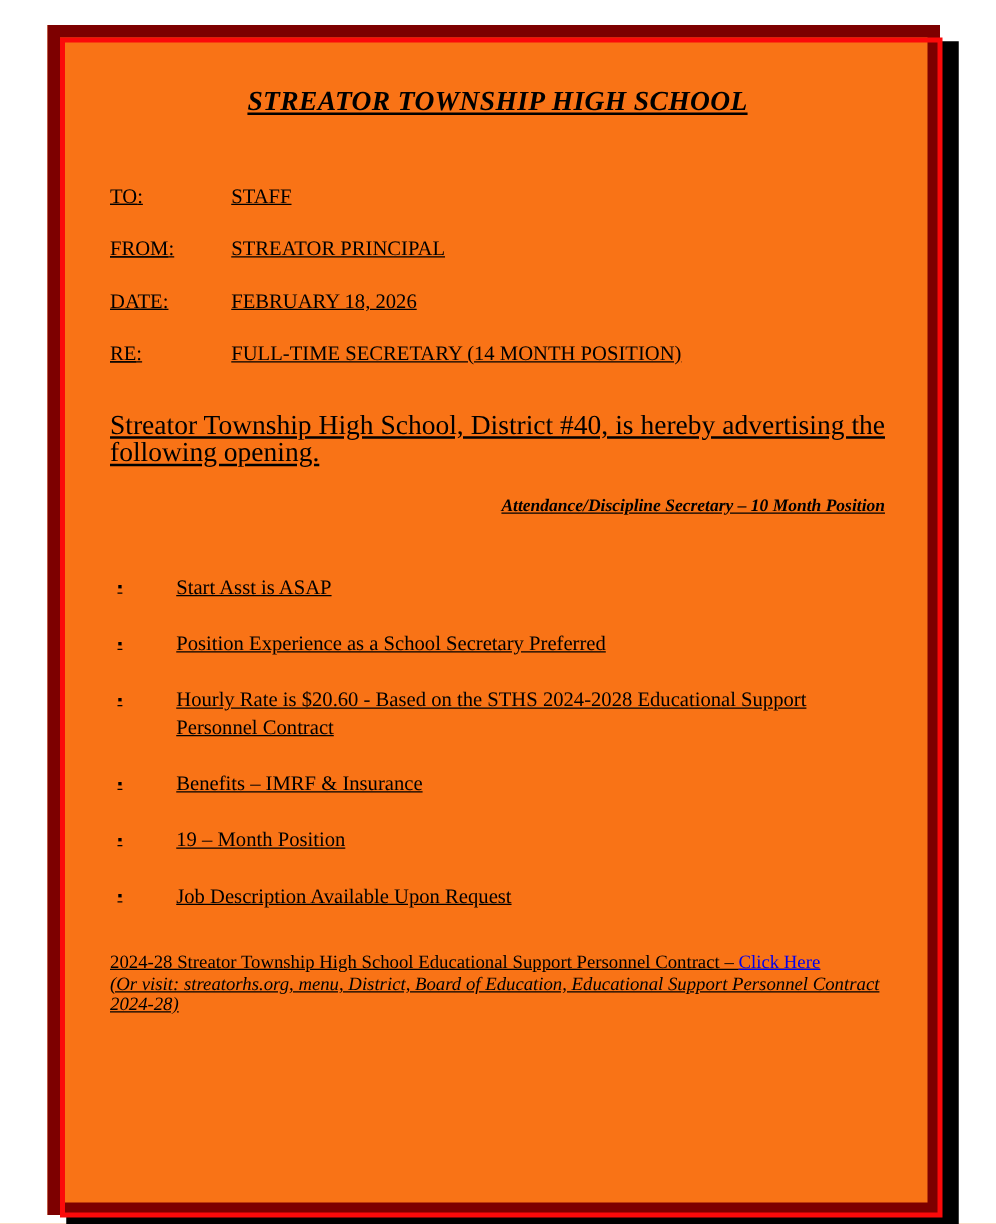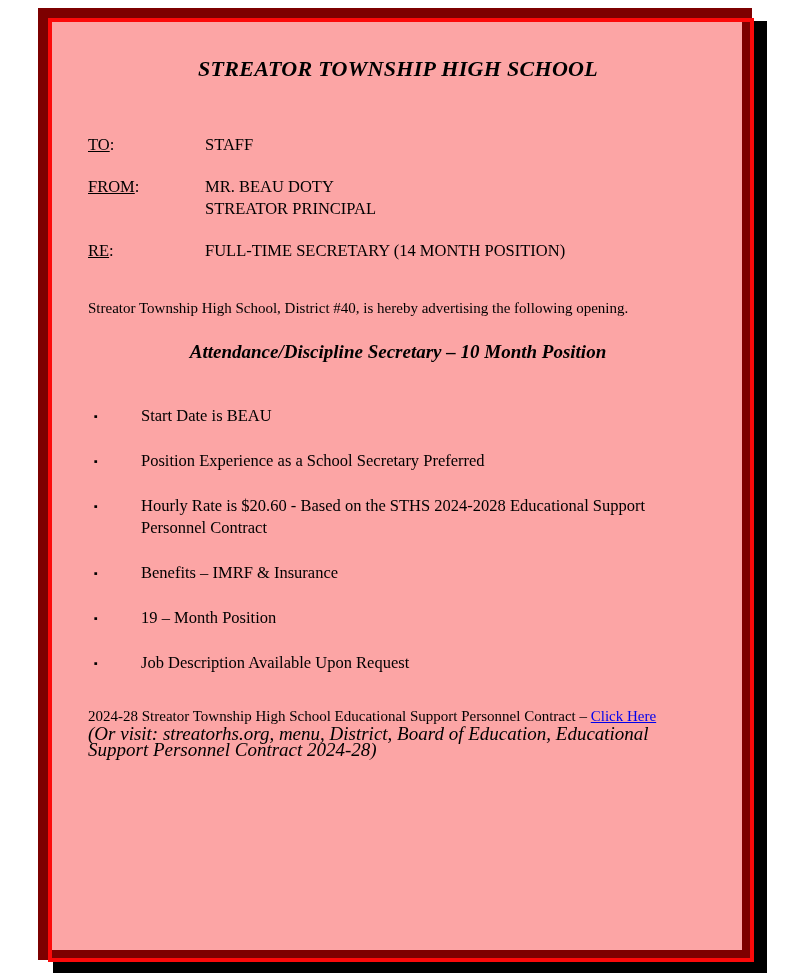--- a/index.html
+++ b/index.html
@@ -12,25 +12,26 @@
   html,body{width:797px;height:979px;}
   body{
     background:#ffffff;
     position:relative;
     font-family:"Liberation Serif", serif;
     color:#000;
     overflow:hidden;
   }
   .page-frame{
     position:absolute;
-    left:38px; top:8px;
+    left:38px; top:20px;
     width:714px; height:952px;
     border:10px solid var(--frame-outer);
-    background:#fca5a5;
+    background:#f97316;
     box-shadow:15px 13px 0 0 var(--shadow);
+    text-decoration:underline;
   }
   .red-line{
     position:absolute;
     top:0; left:0;
     width:calc(100% + 12px);
     height:calc(100% + 12px);
     border:4px solid var(--frame-inner);
     pointer-events:none;
     z-index:3;
   }
@@ -47,38 +48,37 @@
     font-style:italic;
     text-align:center;
     letter-spacing:0.3px;
   }
   .memo{ margin-top:53px; }
   .memo-row{
     display:flex;
     font-size:16.5px;
     line-height:22px;
     margin-bottom:20px;
-    gap:20px;
   }
   .memo-row:last-child{ margin-bottom:0; }
   .memo-label{ width:97px; flex-shrink:0; }
   .u{ text-decoration:underline; }
   .intro{
     margin-top:35px;
-    font-size:15px;
+    font-size:22px;
     line-height:22px;
     text-align:justify;
   }
   .position-heading{
     margin-top:21px;
-    font-size:19px;
+    font-size:14px;
     line-height:24px;
     font-weight:bold;
     font-style:italic;
-    text-align:center;
+    text-align:right;
   }
   .bullet-list{
     margin-top:41px;
     list-style:none;
   }
   .bullet-list li{
     display:flex;
     font-size:16.5px;
     line-height:22px;
     margin-bottom:23px;
@@ -92,21 +92,21 @@
     line-height:22px;
   }
   .btext{ flex:1; }
   .contract{ margin-top:23px; }
   .contract-line{
     font-size:15px;
     line-height:20px;
     margin-top:32px;
   }
   .contract-note{
-    font-size:19px;
+    font-size:15px;
     line-height:16px;
     font-style:italic;
   }
   .doc-link{
     color:var(--link-blue);
     text-decoration:underline;
     cursor:pointer;
   }
   .closing{
     margin-top:22px;
@@ -128,41 +128,44 @@
     <div class="memo">
 
       <div class="memo-row">
         <span class="memo-label"><span class="u">TO</span><span>:</span></span>
         <span class="memo-value">STAFF</span>
       </div>
 
       <div class="memo-row">
         <span class="memo-label"><span class="u">FROM</span><span>:</span></span>
         <span class="memo-value">
-          <div>MR. BEAU DOTY</div>
           <div>STREATOR PRINCIPAL</div>
         </span>
       </div>
 
+      <div class="memo-row">
+        <span class="memo-label"><span class="u">DATE</span><span>:</span></span>
+        <span class="memo-value">FEBRUARY 18, 2026</span>
+      </div>
 
       <div class="memo-row">
         <span class="memo-label"><span class="u">RE</span><span>:</span></span>
         <span class="memo-value">FULL-TIME SECRETARY (14 MONTH POSITION)</span>
       </div>
 
     </div>
 
     <p class="intro">Streator Township High School, District #40, is hereby advertising the following opening.</p>
 
     <h2 class="position-heading">Attendance/Discipline Secretary – 10 Month Position</h2>
 
     <ul class="bullet-list">
       <li>
         <span class="marker">▪</span>
-        <span class="btext">Start Date is BEAU</span>
+        <span class="btext">Start Asst is ASAP</span>
       </li>
       <li>
         <span class="marker">▪</span>
         <span class="btext">Position Experience as a School Secretary Preferred</span>
       </li>
       <li>
         <span class="marker">▪</span>
         <span class="btext">Hourly Rate is $20.60 - Based on the STHS 2024-2028 Educational Support Personnel Contract</span>
       </li>
       <li>

